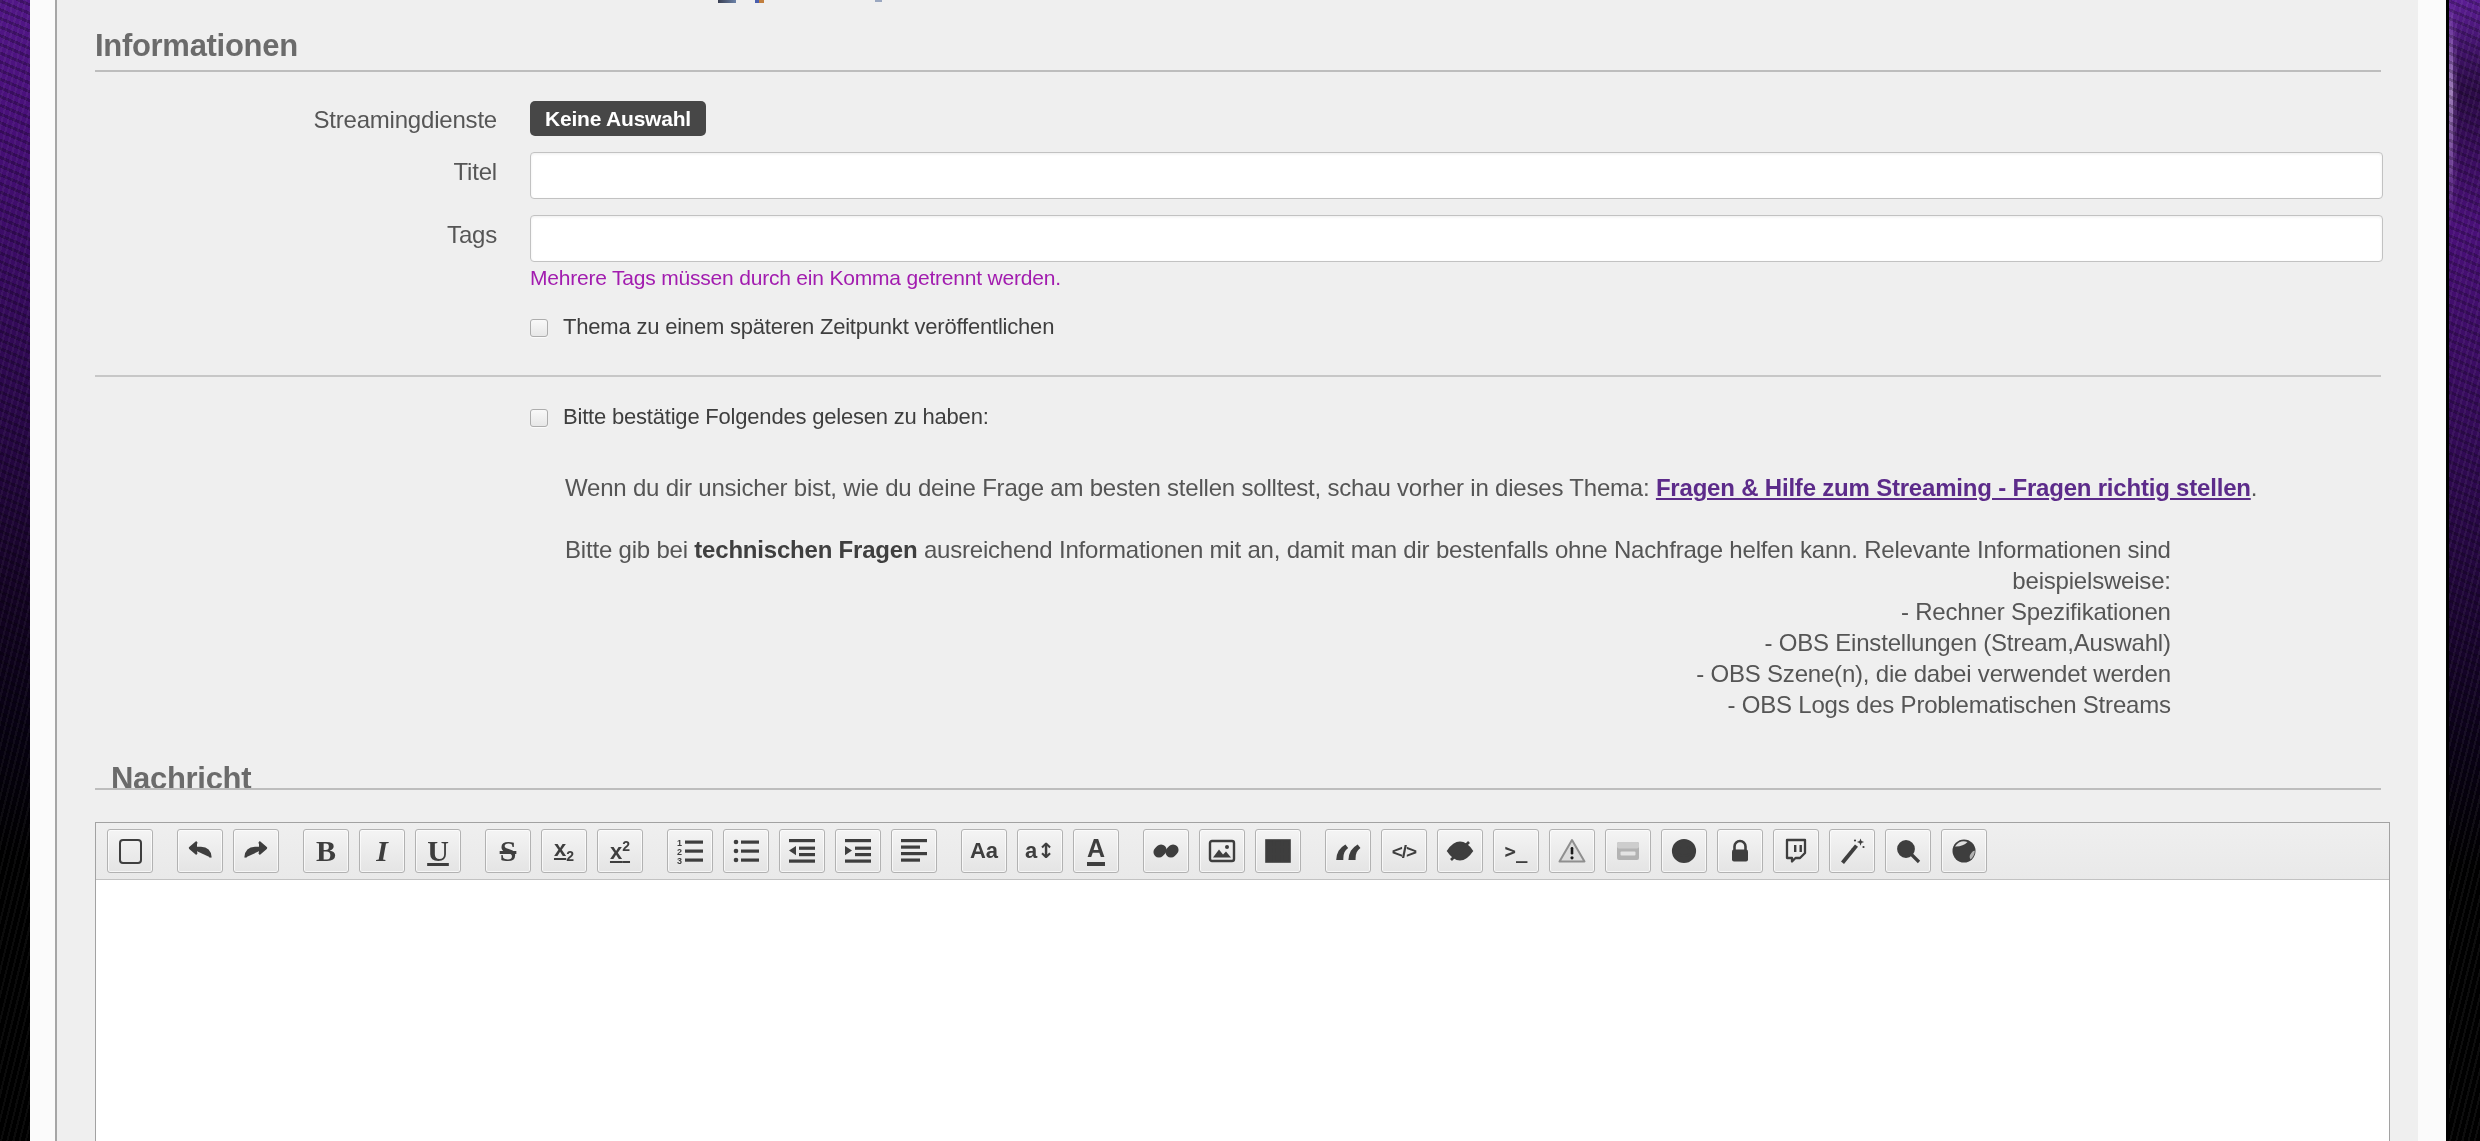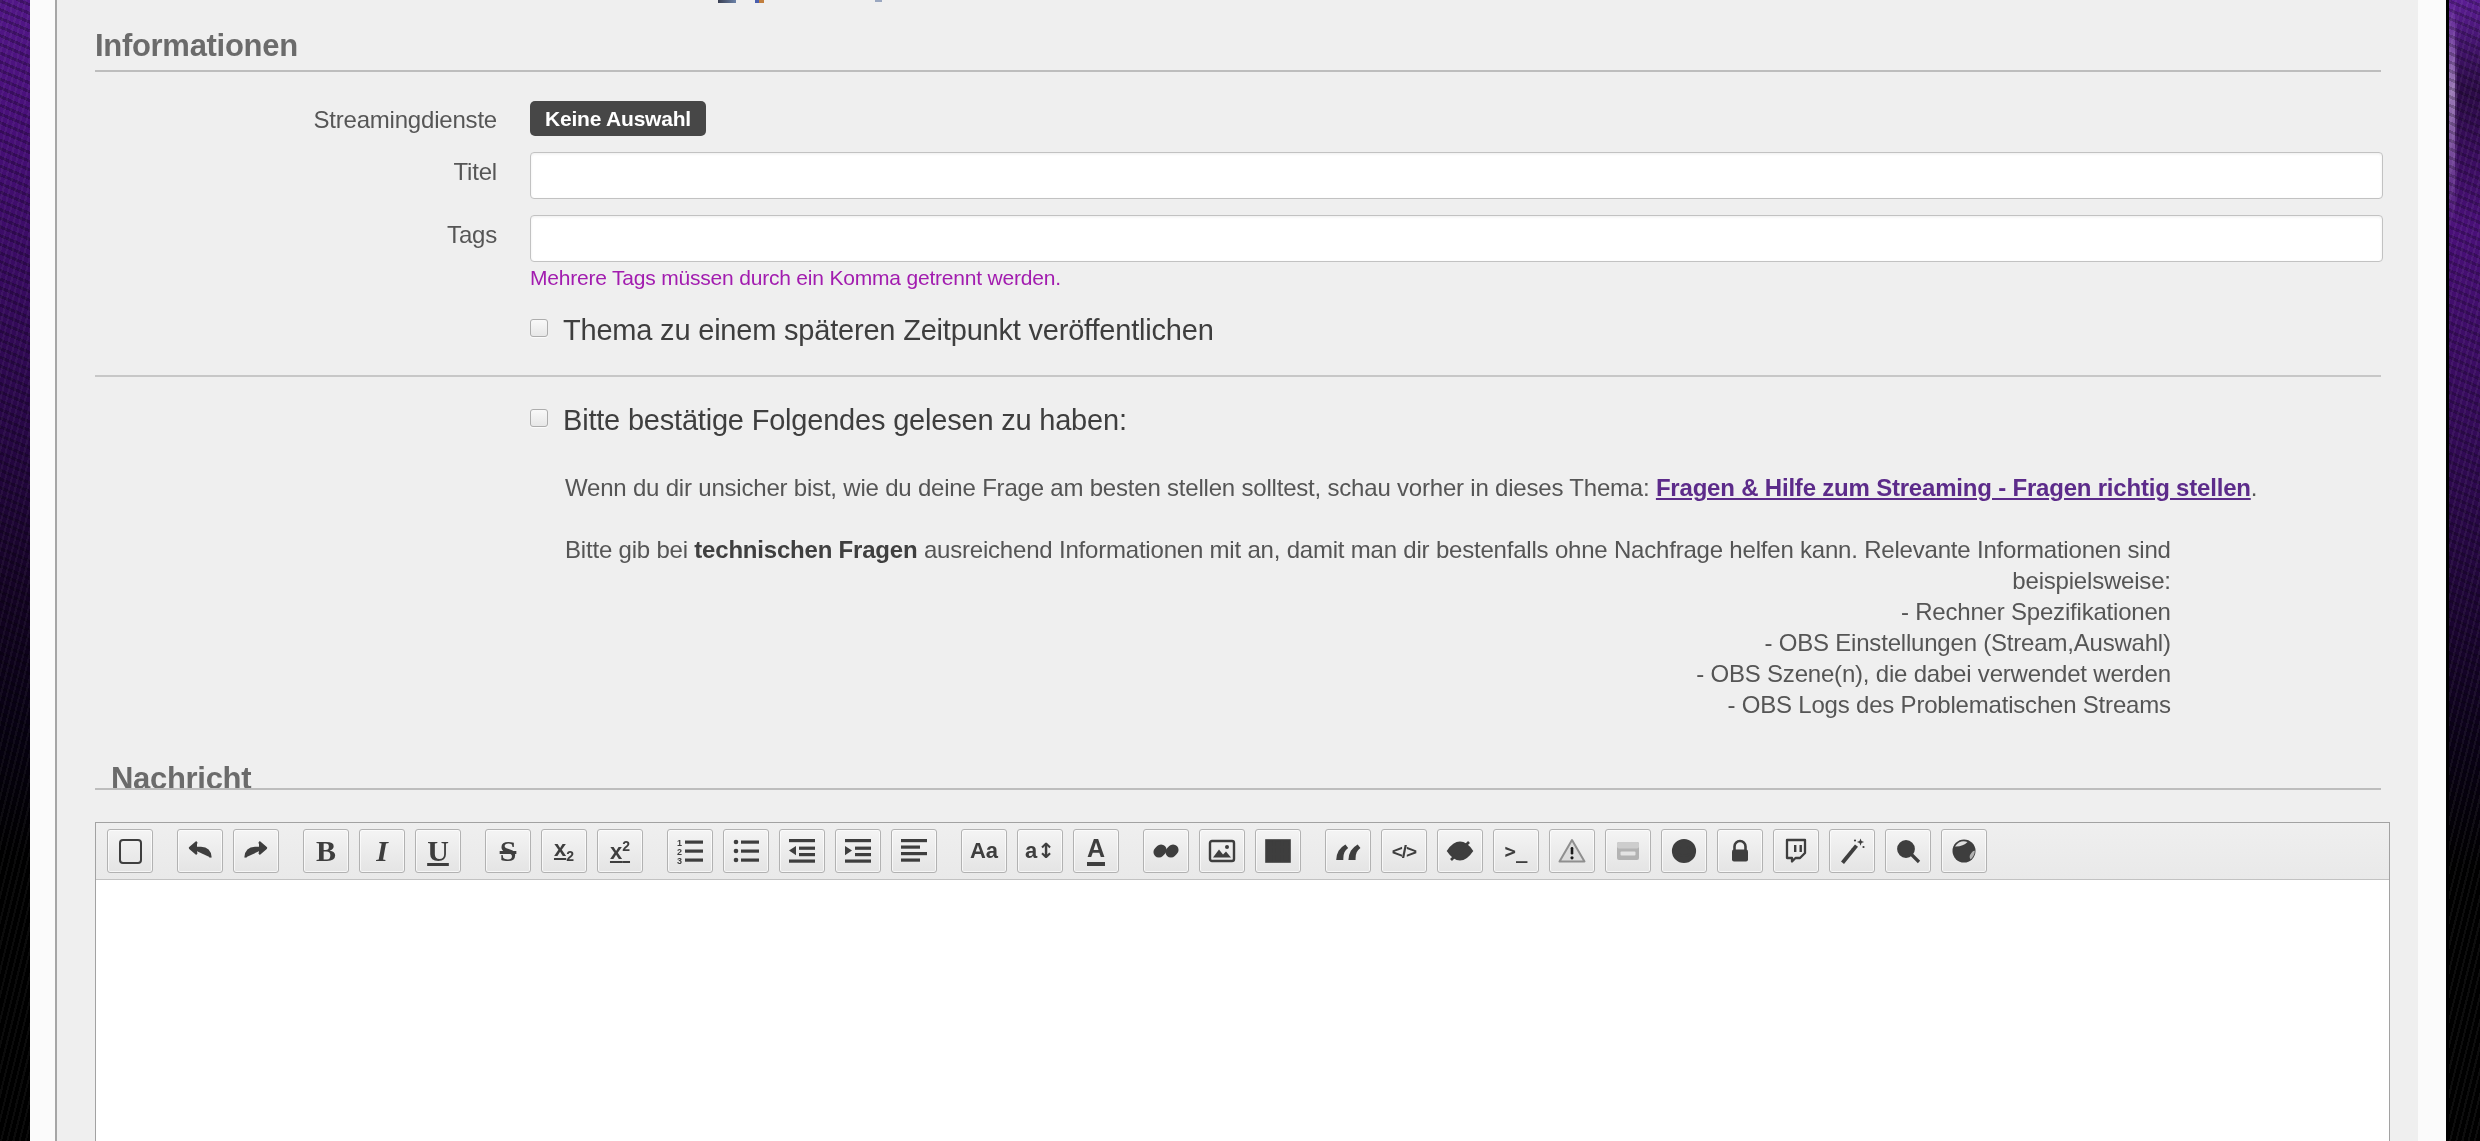--- a/index.html
+++ b/index.html
@@ -16,21 +16,21 @@
   #wallpaper-right{right:0;width:31px;border-left:3px solid #000;
     background:
       repeating-linear-gradient(104deg, rgba(255,255,255,0.05) 0 2px, rgba(0,0,0,0) 2px 6px),
       repeating-linear-gradient(23deg, rgba(0,0,0,0.22) 0 3px, rgba(0,0,0,0) 3px 8px),
       linear-gradient(180deg,#5b1d93 0%,#51148487 8%,#4a1079 20%,#310a54 40%,#1a0430 55%,#090115 66%,#000 76%);}
   #page-edge-left{position:absolute;top:0;bottom:0;left:30px;width:25px;background:#fbfbfb;}
   #page-edge-right{position:absolute;top:0;bottom:0;right:34px;width:28px;background:#fbfbfb;}
 
   
   #main{position:absolute;top:0;bottom:0;left:55px;width:2402px;background:#efefef;
-    border-left:2px solid #a6a6a6;border-right:2px solid #404040;box-sizing:border-box;overflow:hidden;}
+    border-left:2px solid #a6a6a6;border-right:4px solid #404040;box-sizing:border-box;overflow:hidden;}
 
   .frag{position:absolute;top:0;height:3px;}
   #frag-1{left:661px;width:18px;background:linear-gradient(90deg,#3a3f52,#6b82a8);}
   #frag-2{left:698px;width:9px;background:linear-gradient(90deg,#4a5fae 50%,#c27f3e 50%);}
   #frag-3{left:818px;width:7px;height:2px;background:#9aa7c0;}
 
   .section-title{position:absolute;left:38px;font-size:31px;font-weight:bold;color:#6b6b6b;letter-spacing:-0.3px;}
   .divider{position:absolute;left:38px;width:2286px;height:2px;background:#bdbdbd;}
   .divider.thin{height:2px;background:#c7c7c7;}
 
@@ -40,21 +40,21 @@
     background:#474747;color:#fff;font-size:21px;font-weight:bold;letter-spacing:-0.2px;cursor:pointer;}
 
   .text-input{position:absolute;left:473px;width:1853px;height:47px;box-sizing:border-box;
     background:#fff;border:1px solid #c2c2c2;border-radius:4px;box-shadow:inset 0 1px 3px rgba(0,0,0,0.07);
     font-size:24px;color:#444;padding:0 12px;outline:none;}
 
   .help-text{position:absolute;left:473px;font-size:21px;color:#a21caf;letter-spacing:-0.2px;}
 
   .checkbox{position:absolute;left:473px;width:18px;height:18px;box-sizing:border-box;border:1px solid #adadad;border-radius:3px;
     background:linear-gradient(180deg,#f9f9f9,#e7e7e7);box-shadow:0 1px 1px rgba(255,255,255,0.8);cursor:pointer;}
-  .checkbox-label{position:absolute;left:506px;font-size:29px;color:#3e3e3e;letter-spacing:-0.2px;white-space:nowrap;}
+  .checkbox-label{position:absolute;left:506px;font-size:22px;color:#3e3e3e;letter-spacing:-0.2px;white-space:nowrap;}
 
   .notice-line{font-size:24px;color:#555;letter-spacing:-0.2px;white-space:nowrap;line-height:31px;}
   #notice-p1{position:absolute;left:508px;}
   #notice-body{position:absolute;left:508px;}
   .notice-link{color:#5c2b8a;font-weight:bold;text-decoration:underline;cursor:pointer;}
   .notice-bold{font-weight:bold;color:#3f3f3f;}
 
   
   #editor{position:absolute;left:38px;top:822px;width:2295px;height:340px;box-sizing:border-box;
     border:1px solid #a2a2a2;background:#fff;}

